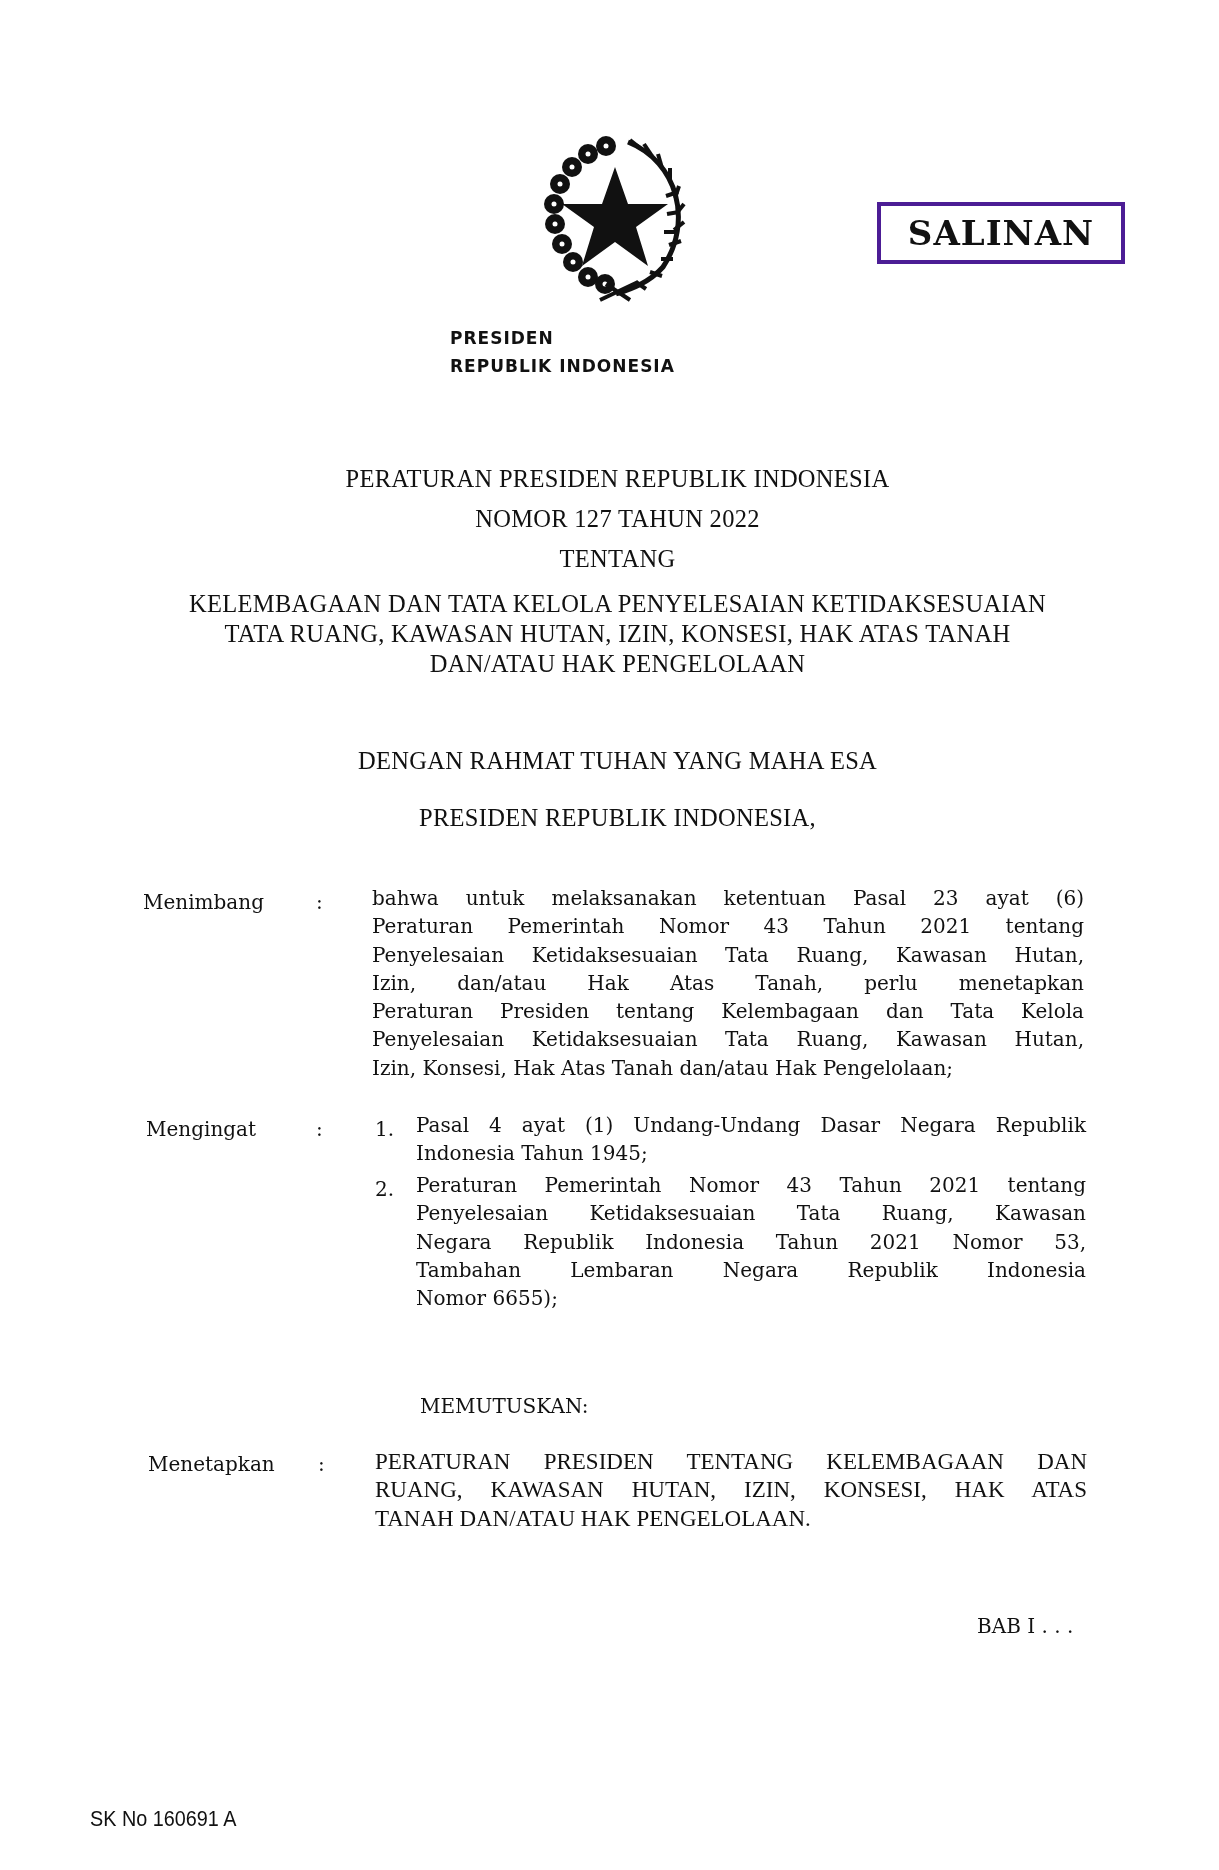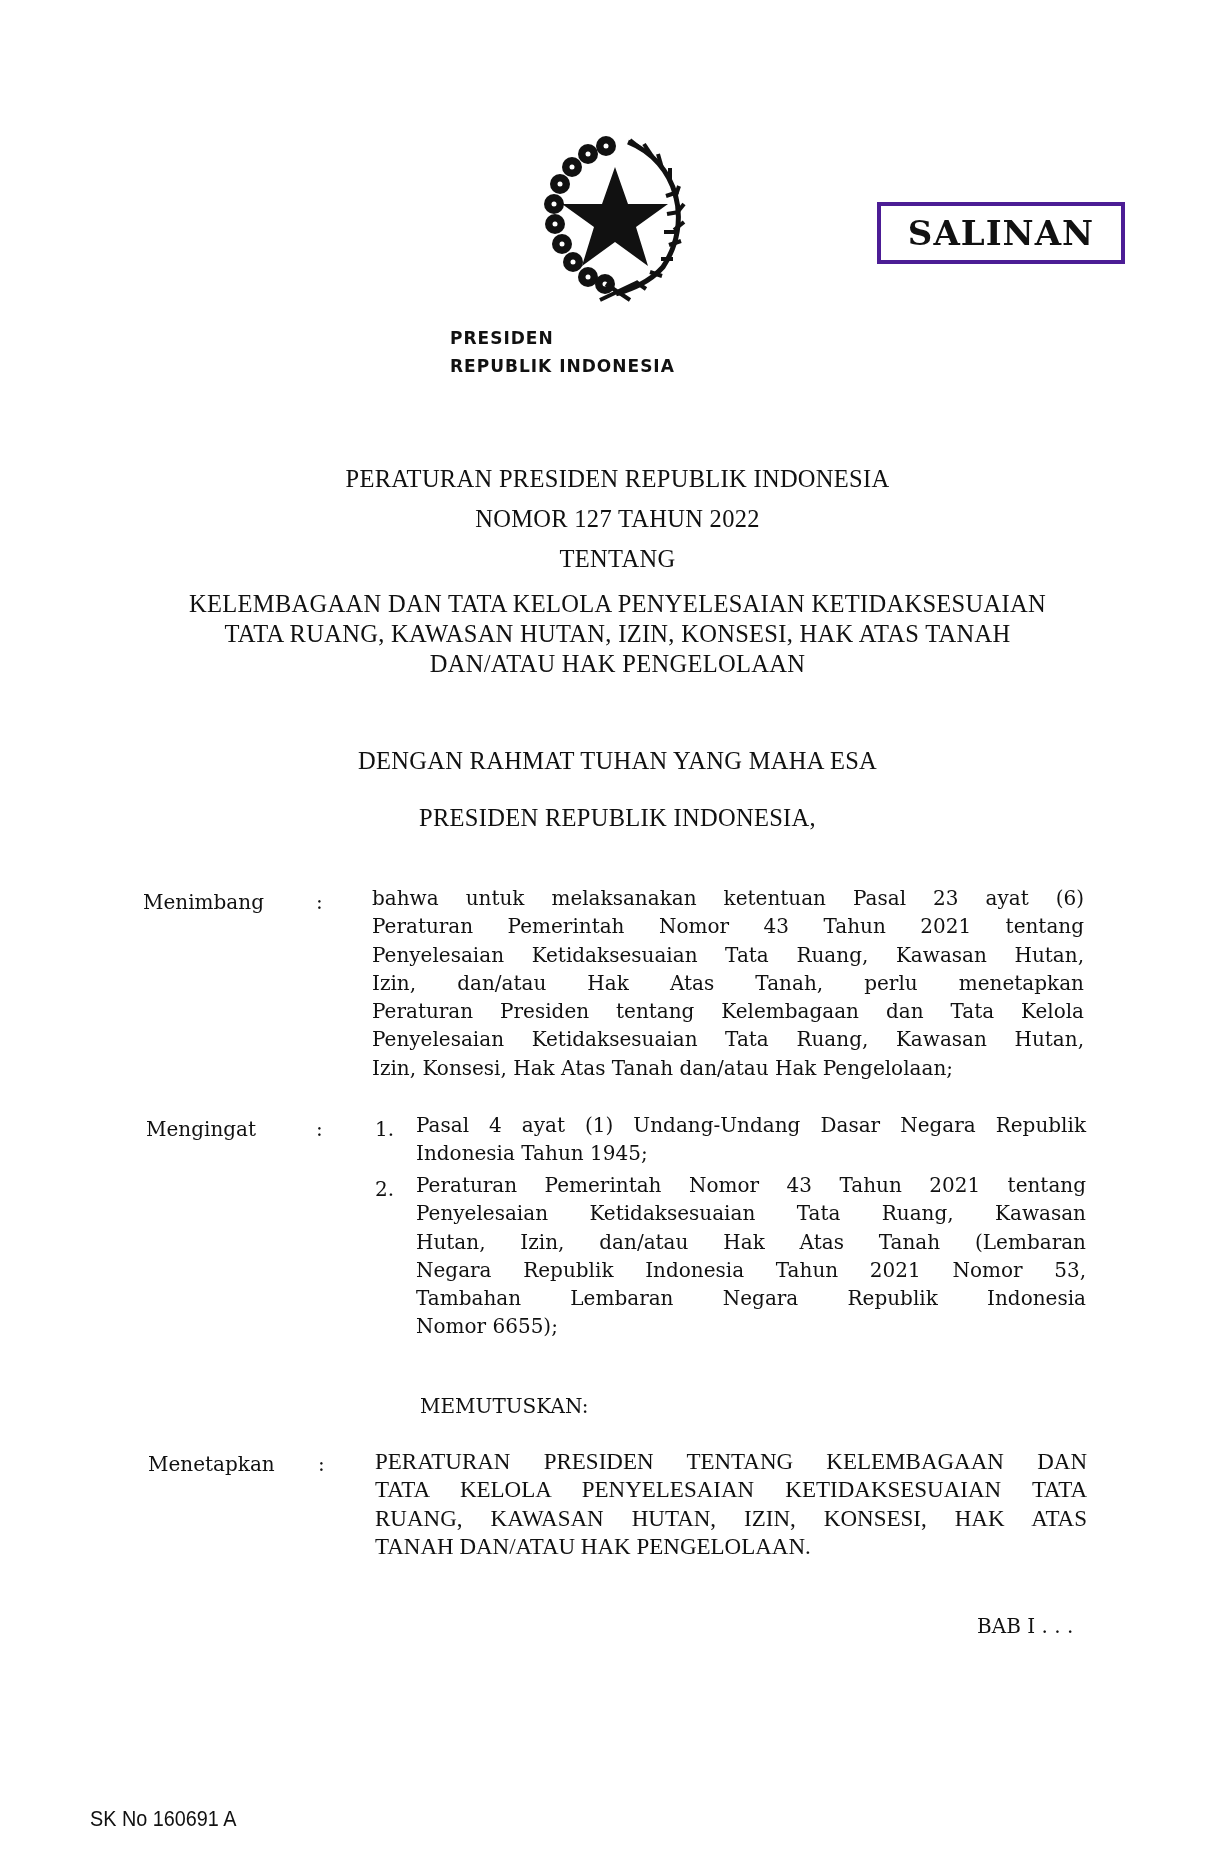--- a/index.html
+++ b/index.html
@@ -112,32 +112,30 @@
 <div class="num" style="left:375px; top:1117px;">1.</div>
 <div class="para" style="left:416px; top:1111px; width:670px;">
   <span class="line">Pasal 4 ayat (1) Undang-Undang Dasar Negara Republik</span>
   <span class="line last">Indonesia Tahun 1945;</span>
 </div>
 
 <div class="num" style="left:375px; top:1177px;">2.</div>
 <div class="para" style="left:416px; top:1171px; width:670px;">
   <span class="line">Peraturan Pemerintah Nomor 43 Tahun 2021 tentang</span>
   <span class="line">Penyelesaian Ketidaksesuaian Tata Ruang, Kawasan</span>
-  <span class="line">Hutan, Izin, dan/atau Hak Atas Tanah (Lembaran</span>
   <span class="line">Negara Republik Indonesia Tahun 2021 Nomor 53,</span>
   <span class="line">Tambahan Lembaran Negara Republik Indonesia</span>
   <span class="line last">Nomor 6655);</span>
 </div>
 
 <div class="abs" style="left:420px; width:395px; text-align:left; top:1394px; font-family:'DejaVu Serif', serif; font-size:20px;">MEMUTUSKAN:</div>
 
 <div class="lbl" style="left:148px; top:1452px;">Menetapkan</div>
 <div class="colon" style="left:318px; top:1452px;">:</div>
 <div class="caps" style="left:375px; top:1448px; width:712px;text-align:right;">
   <span class="line">PERATURAN PRESIDEN TENTANG KELEMBAGAAN DAN</span>
-  <span class="line">TATA KELOLA PENYELESAIAN KETIDAKSESUAIAN TATA</span>
   <span class="line">RUANG, KAWASAN HUTAN, IZIN, KONSESI, HAK ATAS</span>
   <span class="line last">TANAH DAN/ATAU HAK PENGELOLAAN.</span>
 </div>
 
 <div class="abs" style="left:977px; top:1614px; font-family:'DejaVu Serif', serif; font-size:20px;">BAB I . . .</div>
 
 <div class="footer-sk">SK No 160691 A</div>
 
 </body></html>

